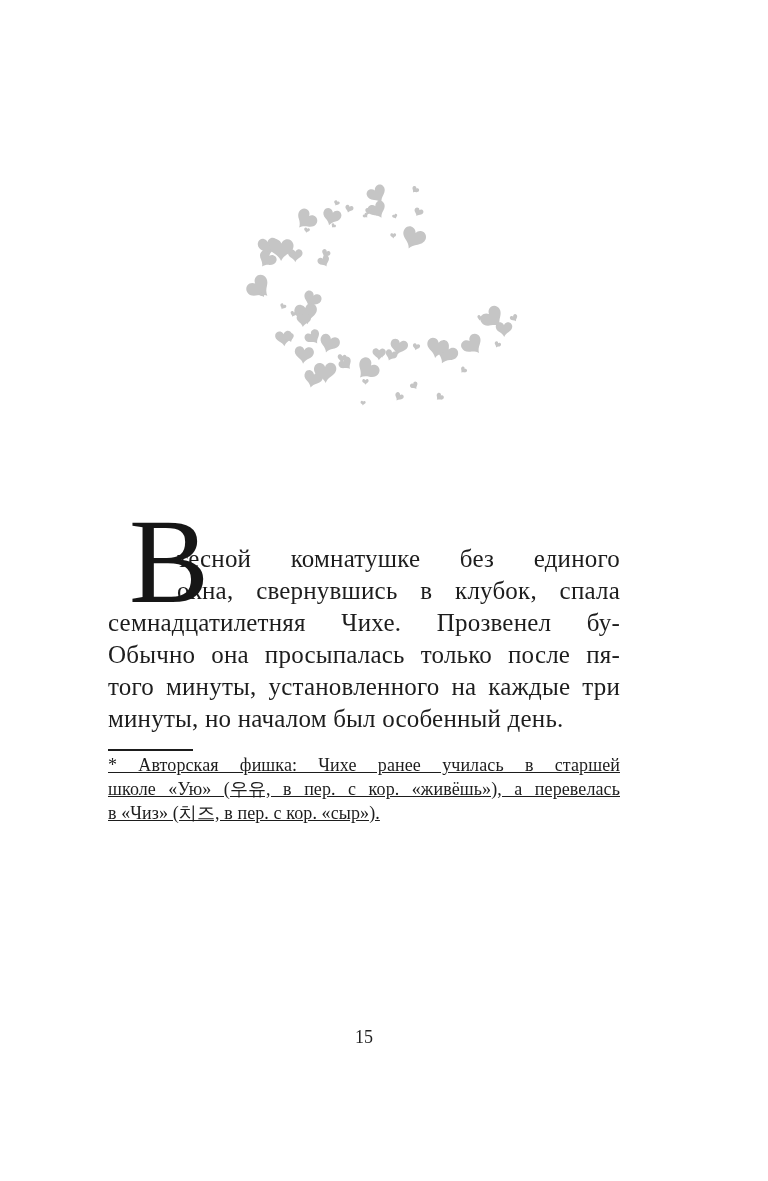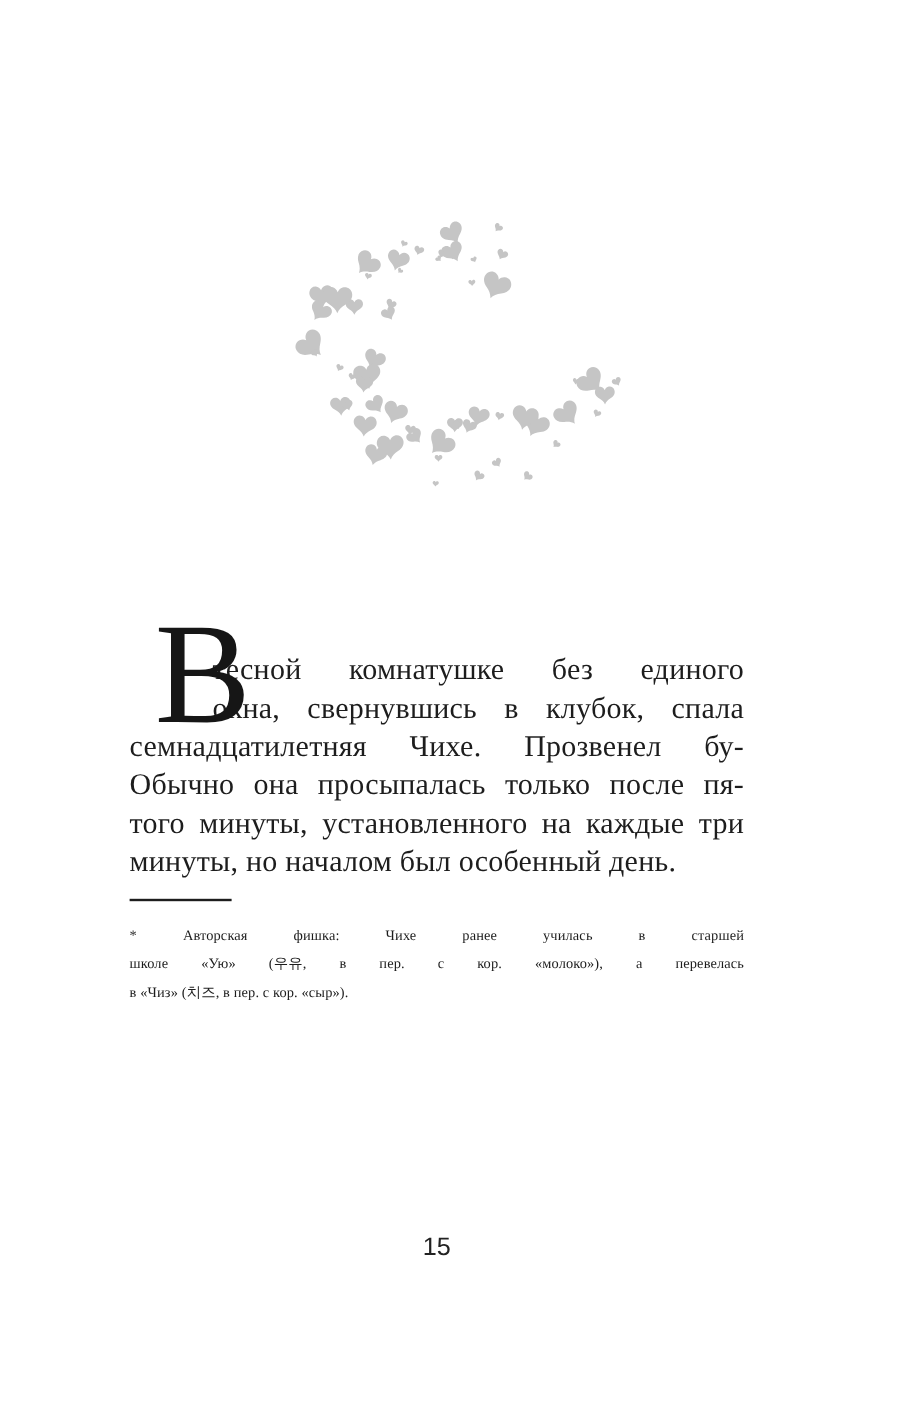--- a/index.html
+++ b/index.html
@@ -50,35 +50,36 @@
     vertical-align: super;
     letter-spacing: 0;
   }
   .fn-sep {
     width: 85px;
     height: 0;
     border-top: 2px solid #1d1d1d;
     margin-top: 14px;
   }
   .footnote {
-    margin-top: 16px;
-    font-size: 12px;
+    margin-top: 2px;
+    font-size: 18px;
     line-height: 24px;
     letter-spacing: 0.1px;
+    text-decoration: underline;
   }
   .fline { height: 24px; text-align: justify; }
   .fline.just { text-align-last: justify; }
   .pageno {
     position: absolute;
     left: 108px;
     top: 1028px;
     width: 512px;
     text-align: center;
-    font-family: Liberation Sans, sans-serif;
-    font-size: 21px;
+    font-family: Liberation Serif, serif;
+    font-size: 18px;
     line-height: 1.1;
     color: #222222;
   }
 </style>
 </head>
 <body>
 
 <div class="page">
 
   <svg id="hearts" class="hearts" width="768" height="520" viewBox="0 0 768 520">
@@ -152,21 +153,21 @@
       <div class="line just">Обычно она просыпалась только после пя-</div>
       <div class="line just">того минуты, установленного на каждые три</div>
       <div class="line">минуты, но началом был особенный день.</div>
     </div>
 
 
     <div class="fn-sep"></div>
 
     <div class="footnote">
       <div class="fline just">* Авторская фишка: Чихе ранее училась в старшей</div>
-      <div class="fline just">школе «Ую» (우유, в пер. с кор. «молоко»), а перевелась</div>
+      <div class="fline just">школе «Ую» (우유, в пер. с кор. «живёшь»), а перевелась</div>
       <div class="fline">в «Чиз» (치즈, в пер. с кор. «сыр»).</div>
     </div>
 
   </main>
 
   <div class="pageno">15</div>
 
 </div>
 
 </body></html>

